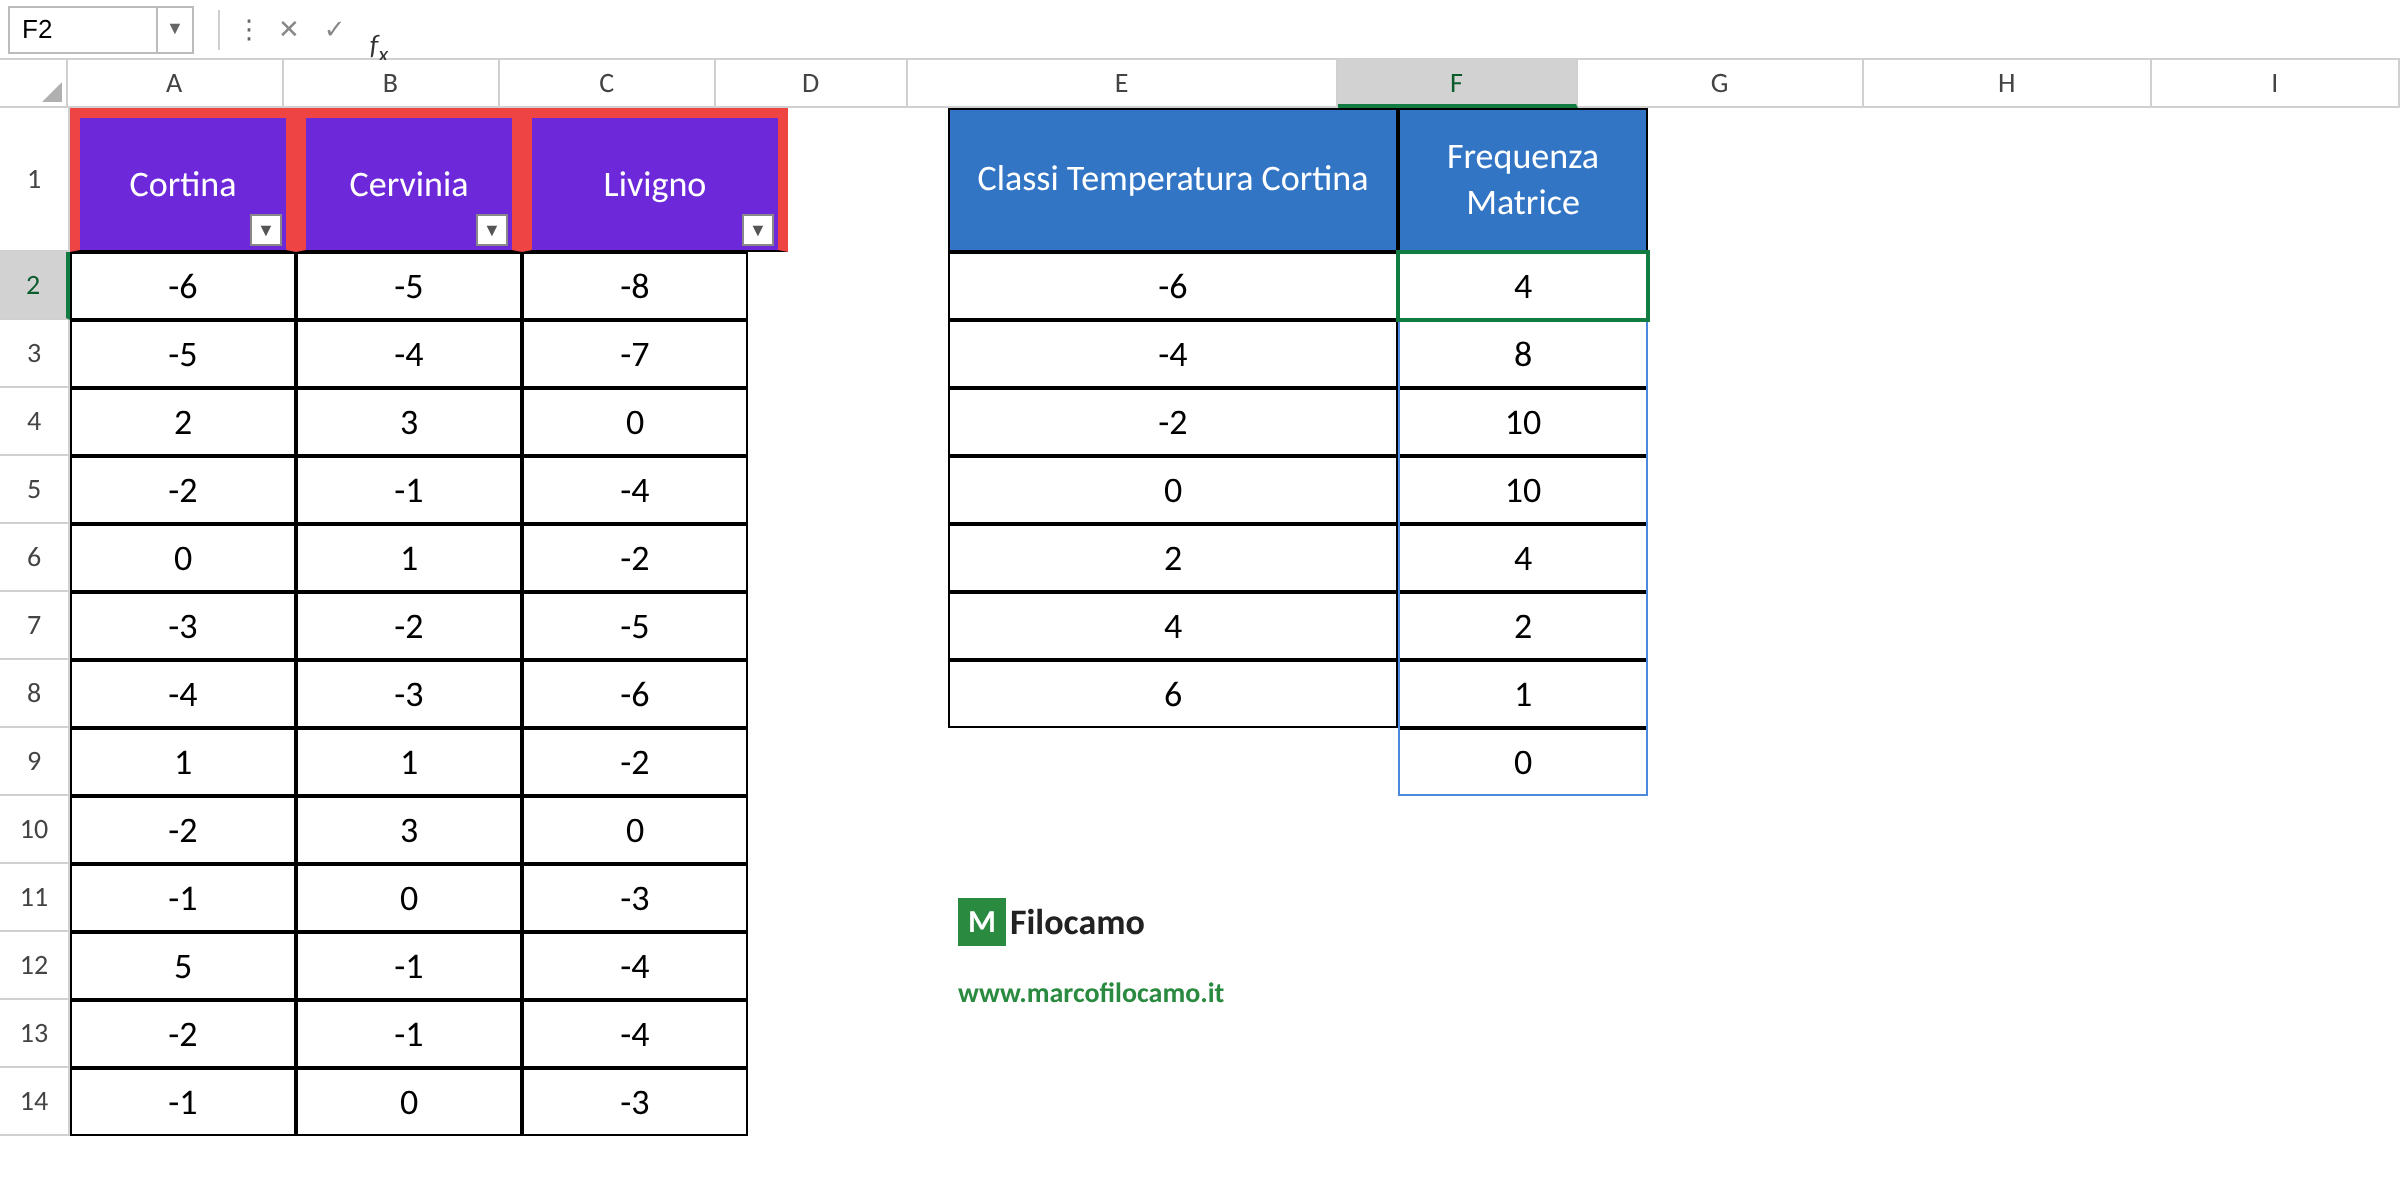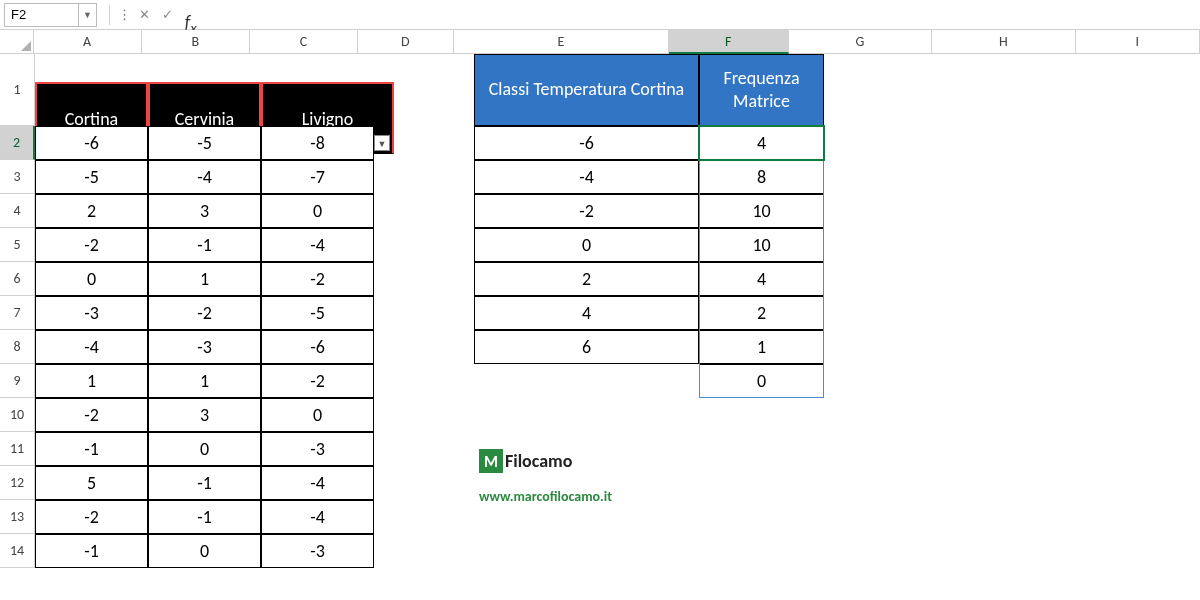--- a/index.html
+++ b/index.html
@@ -48,21 +48,21 @@
       background: #d0d0d0;
       margin: 0 6px;
     }
     .fb-menu-icon {
       color: #666;
       font-size: 13px;
       padding: 0 2px;
     }
     .fb-cancel { color: #888; padding: 0 6px; font-size: 13px; }
     .fb-confirm { color: #888; padding: 0 6px; font-size: 13px; }
-    .fb-fx { font-style: italic; font-size: 18px; padding: 0 6px; color: #333; margin-top: 19px;}
+    .fb-fx { font-style: italic; font-size: 14px; padding: 0 6px; color: #333; margin-top: 19px;}
     .formula-input {
       flex: 1;
       border: none;
       font-size: 15px;
       padding: 2px 6px;
       height: 24px;
       outline: none;
       font-family: 'Segoe UI', 'Calibri', sans-serif;
     }
     
@@ -143,26 +143,25 @@
       justify-content: center;
       font-size: 18px;
       border-right: 1px solid #e0e0e0;
       border-bottom: 1px solid #e0e0e0;
       background: #fff;
     }
     
     
     
     .hdr1 {
-      background: #000000;
+      background: #6d28d9;
       color: #fff;
       font-size: 18px;
-      border: 2px solid #ef4444;
+      border: 5px solid #ef4444;
       border-bottom: 1px solid #000;
-      margin-top: 28px;
     }
     .dropdown-btn {
       position: absolute;
       right: 2px;
       bottom: 2px;
       width: 16px;
       height: 16px;
       border: 1px solid #888;
       background: #fff;
       display: flex;

